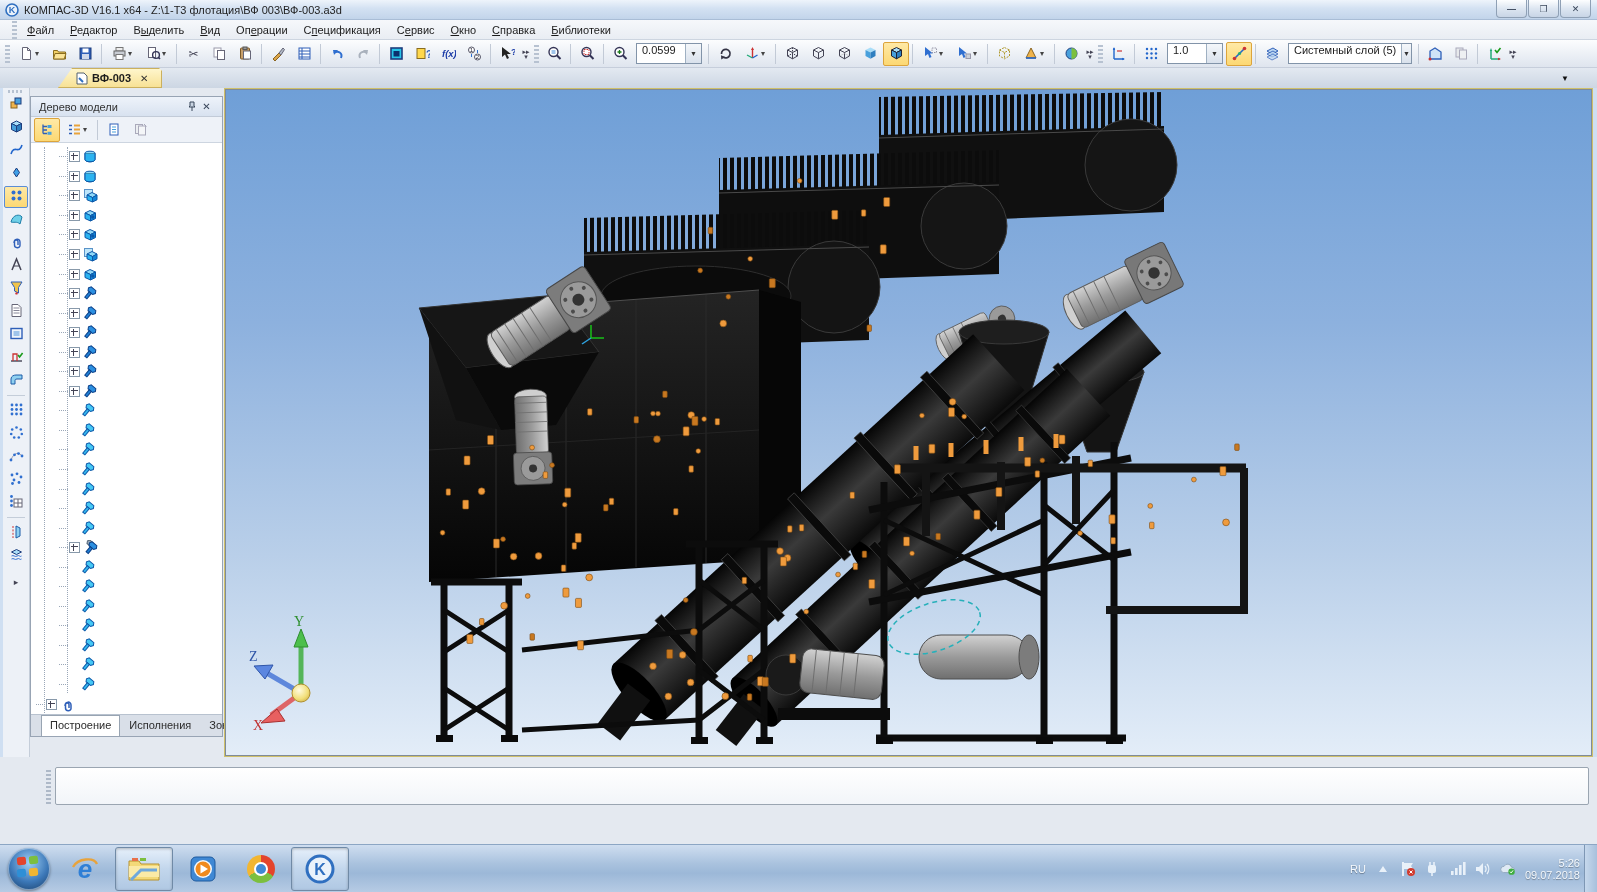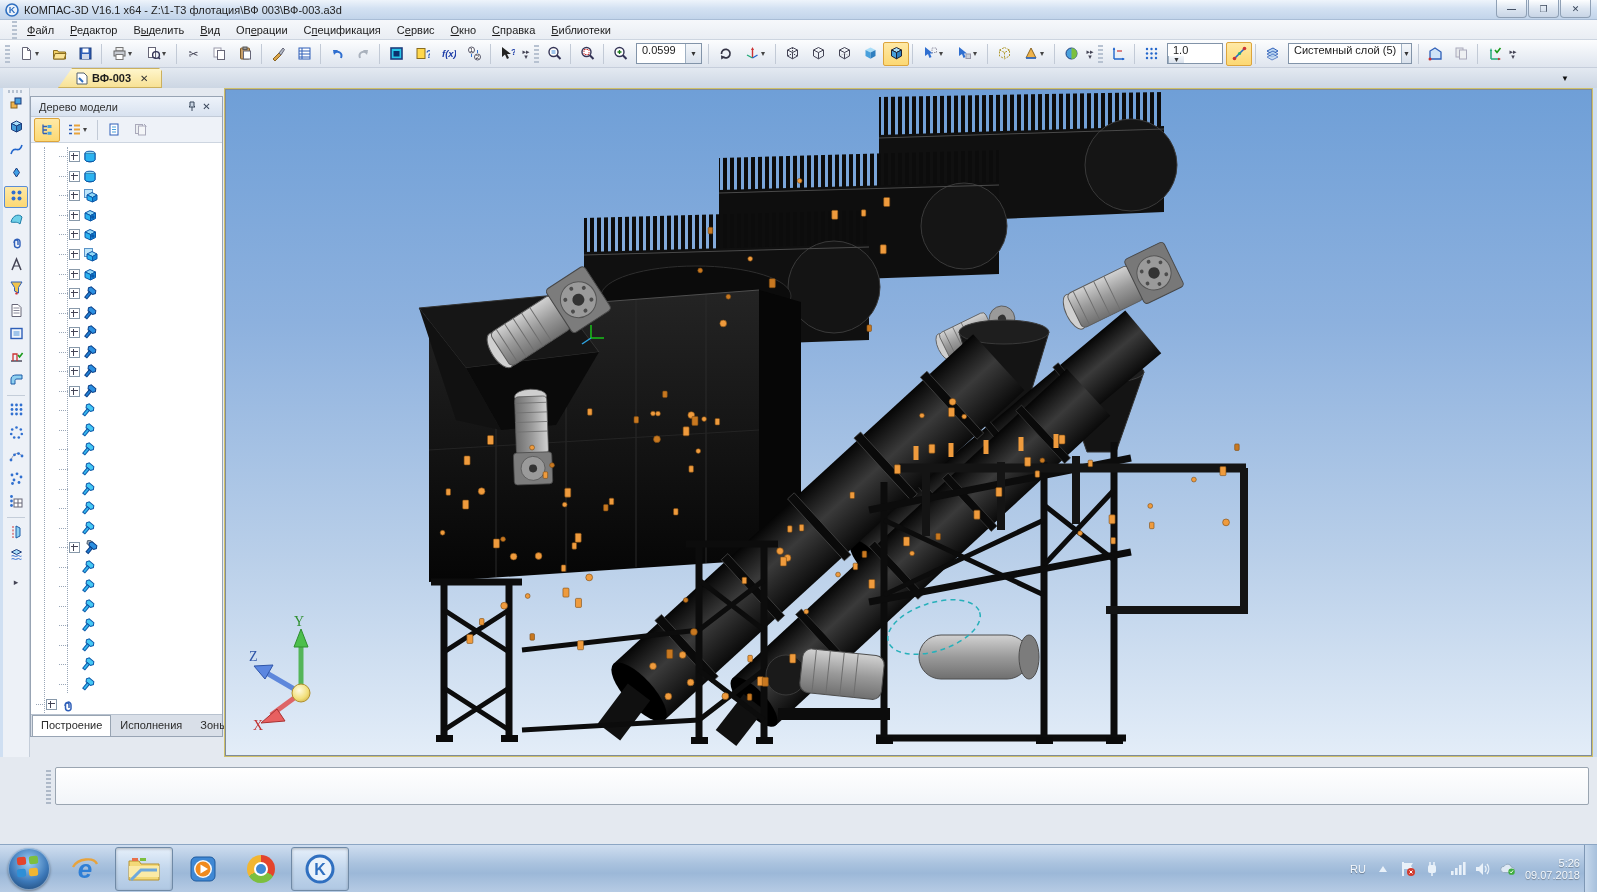--- a/index.html
+++ b/index.html
@@ -71,21 +71,21 @@
   .guide{position:absolute;border-left:1px dotted #9aa7b8;}
   .trow{height:19.55px;display:flex;align-items:center;white-space:nowrap;position:relative;}
   .trow .stub{border-top:1px dotted #9aa7b8;width:9px;margin-right:1px;}
   .expbox{width:9px;height:9px;border:1px solid #8899aa;background:#fff;position:relative;flex:none;margin-right:3px;}
   .expbox::before,.expbox::after{content:"";position:absolute;background:#445;}
   .expbox::before{left:1px;right:1px;top:3px;height:1px;}
   .expbox::after{top:1px;bottom:1px;left:3px;width:1px;}
   .noexp{width:12px;flex:none;}
   .ticon{width:17px;height:15px;flex:none;margin-right:3px;}
   .tlabel{font-size:11.5px;color:#111;}
-  #tree-tabs{height:21px;background:#d9dfe8;border-top:1px solid #b8c2cf;display:flex;align-items:stretch;padding-left:1px;}
+  #tree-tabs{height:21px;background:#d9dfe8;border-top:1px solid #b8c2cf;display:flex;align-items:stretch;padding-left:10px;}
   .btab{padding:3px 8px 0 8px;color:#2b2b2b;border:1px solid transparent;}
   .btab.active{background:#fff;border-color:#98a4b2;border-bottom:none;}
 
   
   #viewport{left:224px;top:88px;width:1369px;height:669px;border:1px solid #cfc06a;box-sizing:border-box;}
   #vp-inner{width:100%;height:100%;border:1px solid #7f8b99;box-sizing:border-box;position:relative;overflow:hidden;
     background:linear-gradient(#6f9fd7 0%,#8db1de 35%,#b9cfe9 70%,#e3edf8 100%);}
   #vp-inner svg{position:absolute;left:0;top:0;}
   #frame-right{left:1593px;top:88px;width:4px;height:669px;background:#cfdff2;}
   #frame-left{left:0;top:88px;width:3px;height:669px;background:#cfdff2;}
@@ -471,21 +471,21 @@
             <circle cx="3" cy="7.5" r="1.2"></circle>
             <circle cx="7.5" cy="7.5" r="1.2"></circle>
             <circle cx="12" cy="7.5" r="1.2"></circle>
             <circle cx="3" cy="12" r="1.2"></circle>
             <circle cx="7.5" cy="12" r="1.2"></circle>
             <circle cx="12" cy="12" r="1.2"></circle>
           </g>
         </svg>
       </span>
     </div>
-    <div class="combo" style="width: 54px; flex-direction: column;">
+    <div class="combo" style="width: 54px;">
       <span class="cval" style="flex:1">1.0</span>
       <span class="carr">▼</span>
     </div>
     <div class="tbtn active">
       <span>
         <svg width="15" height="15" viewBox="0 0 15 15">
           <path d="M2 13 13 2" stroke="#26c" stroke-width="1.6"></path>
           <circle cx="2.5" cy="12.5" r="1.8" fill="#c33"></circle>
           <circle cx="12.5" cy="2.5" r="1.8" fill="#c33"></circle>
           <circle cx="7.5" cy="7.5" r="1.6" fill="#2a7"></circle>

